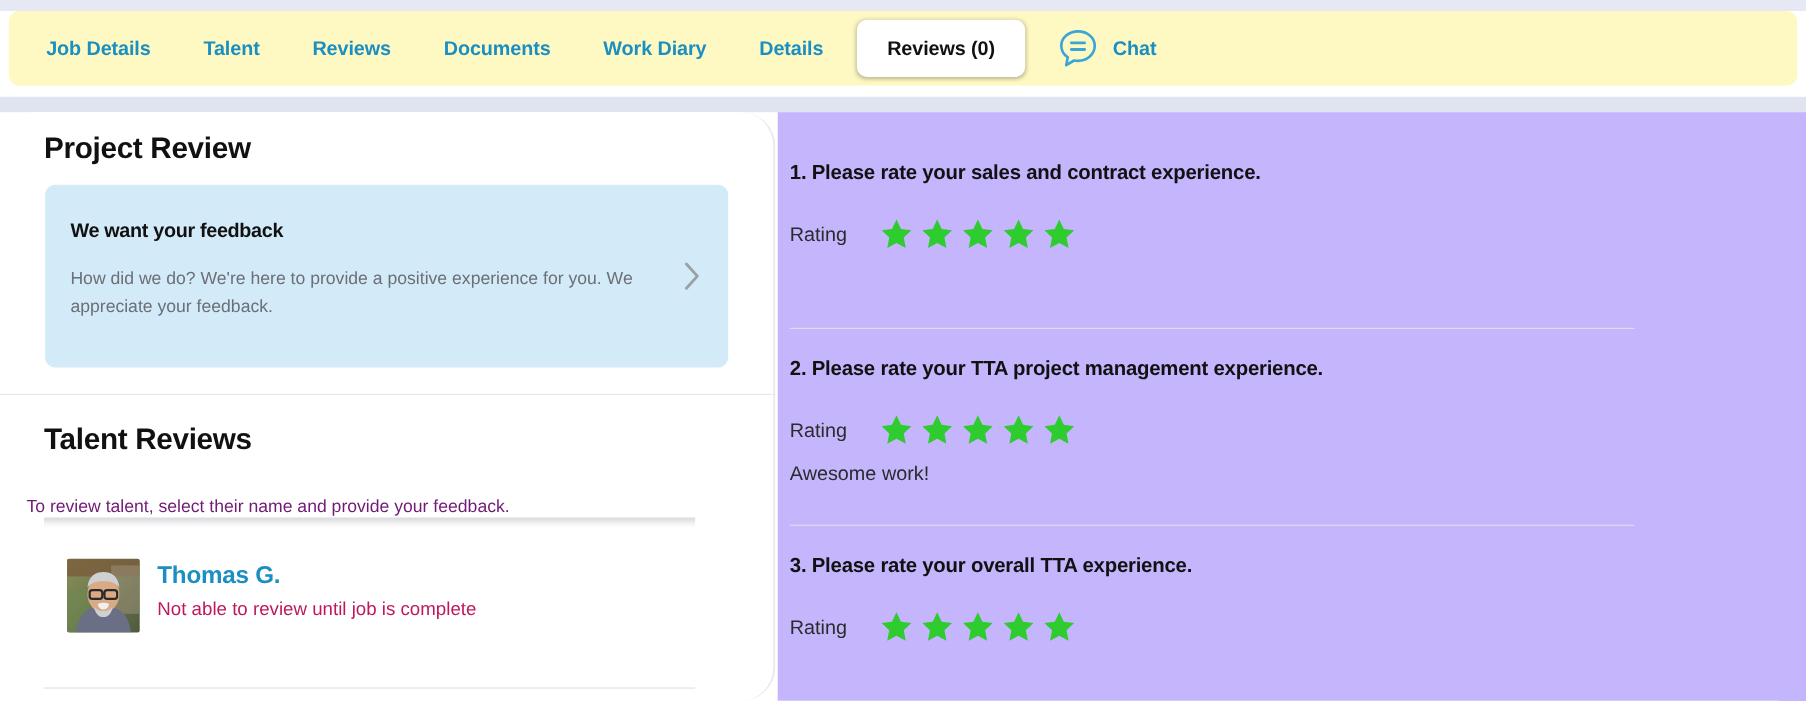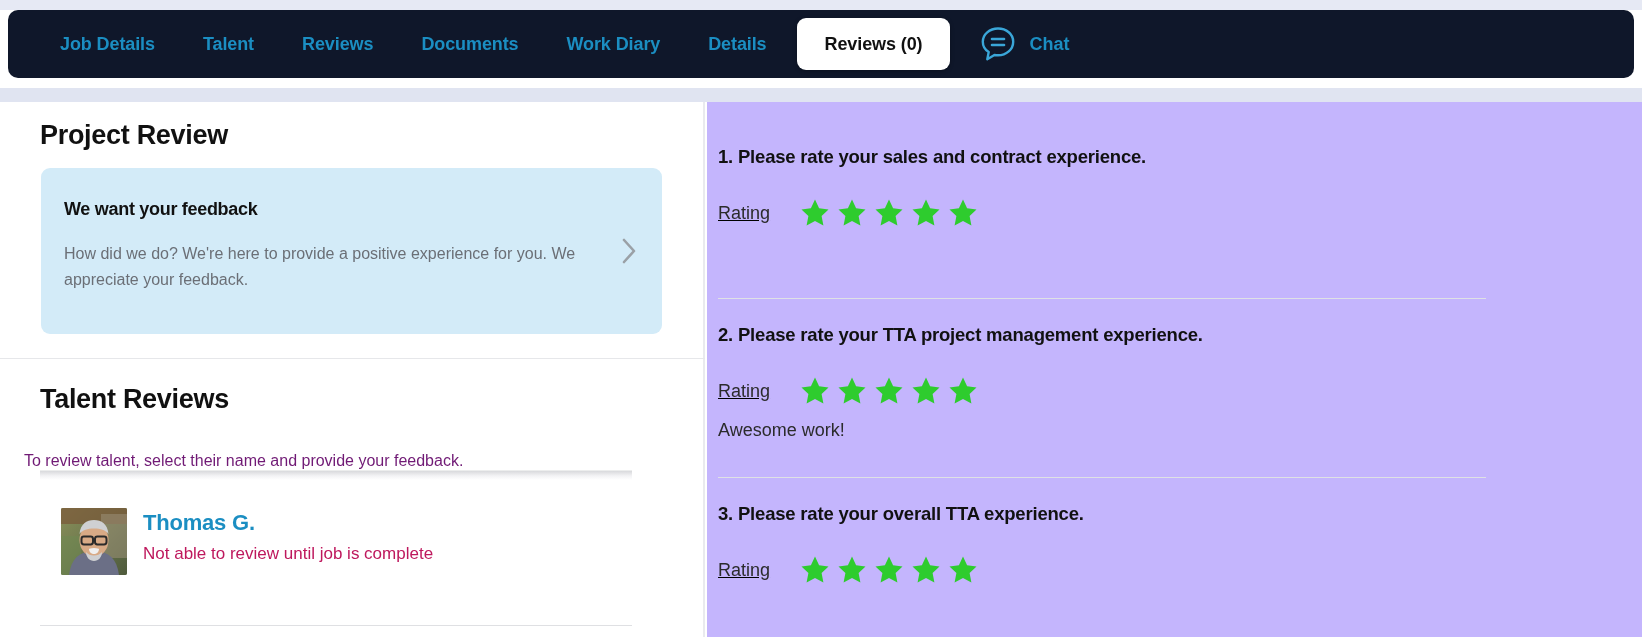--- a/index.html
+++ b/index.html
@@ -22,25 +22,25 @@
   .tabbar-wrap {
     position: absolute;
     left: 0; top: 10px;
     width: 1642px; height: 68px;
     background: #ffffff;
   }
   .tabbar {
     position: absolute;
     left: 8px; top: 0px;
     width: 1626px; height: 68px;
-    background: #0f172a;
+    background: #fef9c3;
     border-radius: 10px;
     display: flex;
     align-items: center;
-    padding-left: 28px;
+    padding-left: 10px;
   }
   .tab {
     font-size: 18px;
     font-weight: bold;
     color: #1b8ec2;
     padding: 0 24px;
     height: 48px;
     line-height: 48px;
     white-space: nowrap;
     cursor: pointer;
@@ -77,20 +77,21 @@
     background: #e0e4f1;
   }
 
   
   .pane-left {
     position: absolute;
     left: 0; top: 102px;
     width: 705px; height: 535px;
     background: #ffffff;
     border-right: 2px solid #e9eaee;
+    border-radius: 31px;
   }
   .pane-right {
     position: absolute;
     left: 707px; top: 102px;
     width: 935px; height: 535px;
     background: #c4b5fd;
   }
 
   
   .section-title {
@@ -203,21 +204,20 @@
   .q-title {
     font-size: 18.5px;
     font-weight: bold;
     color: #111;
     letter-spacing: -0.2px;
   }
   .rating-row {
     display: flex;
     align-items: center;
     margin-top: 30px;
-    text-decoration: underline;
   }
   .rating-label {
     font-size: 18px;
     color: #2b2b2b;
     width: 82px;
     flex: 0 0 82px;
   }
   .stars { display: flex; gap: 7px; }
   .star { width: 30px; height: 30px; display: block; cursor: pointer; }
   .q-comment {

